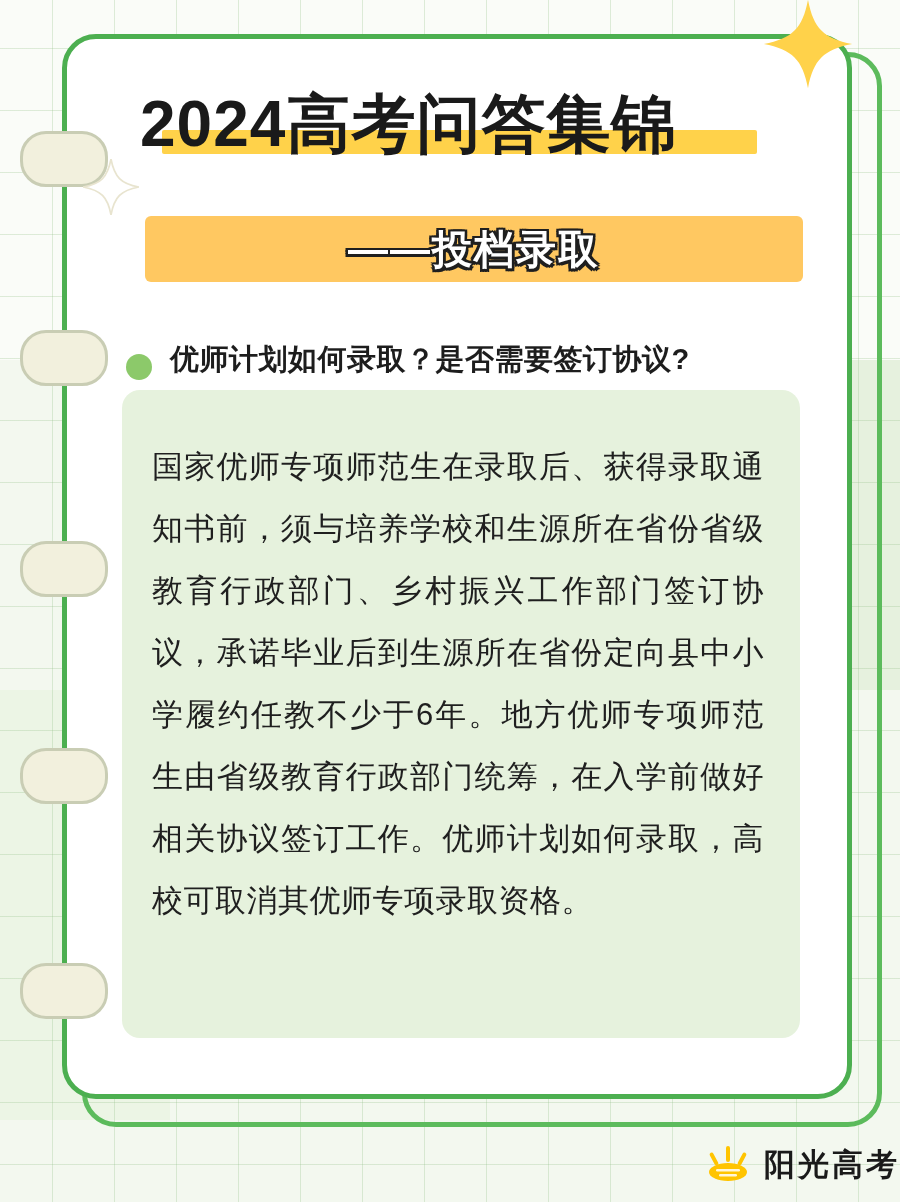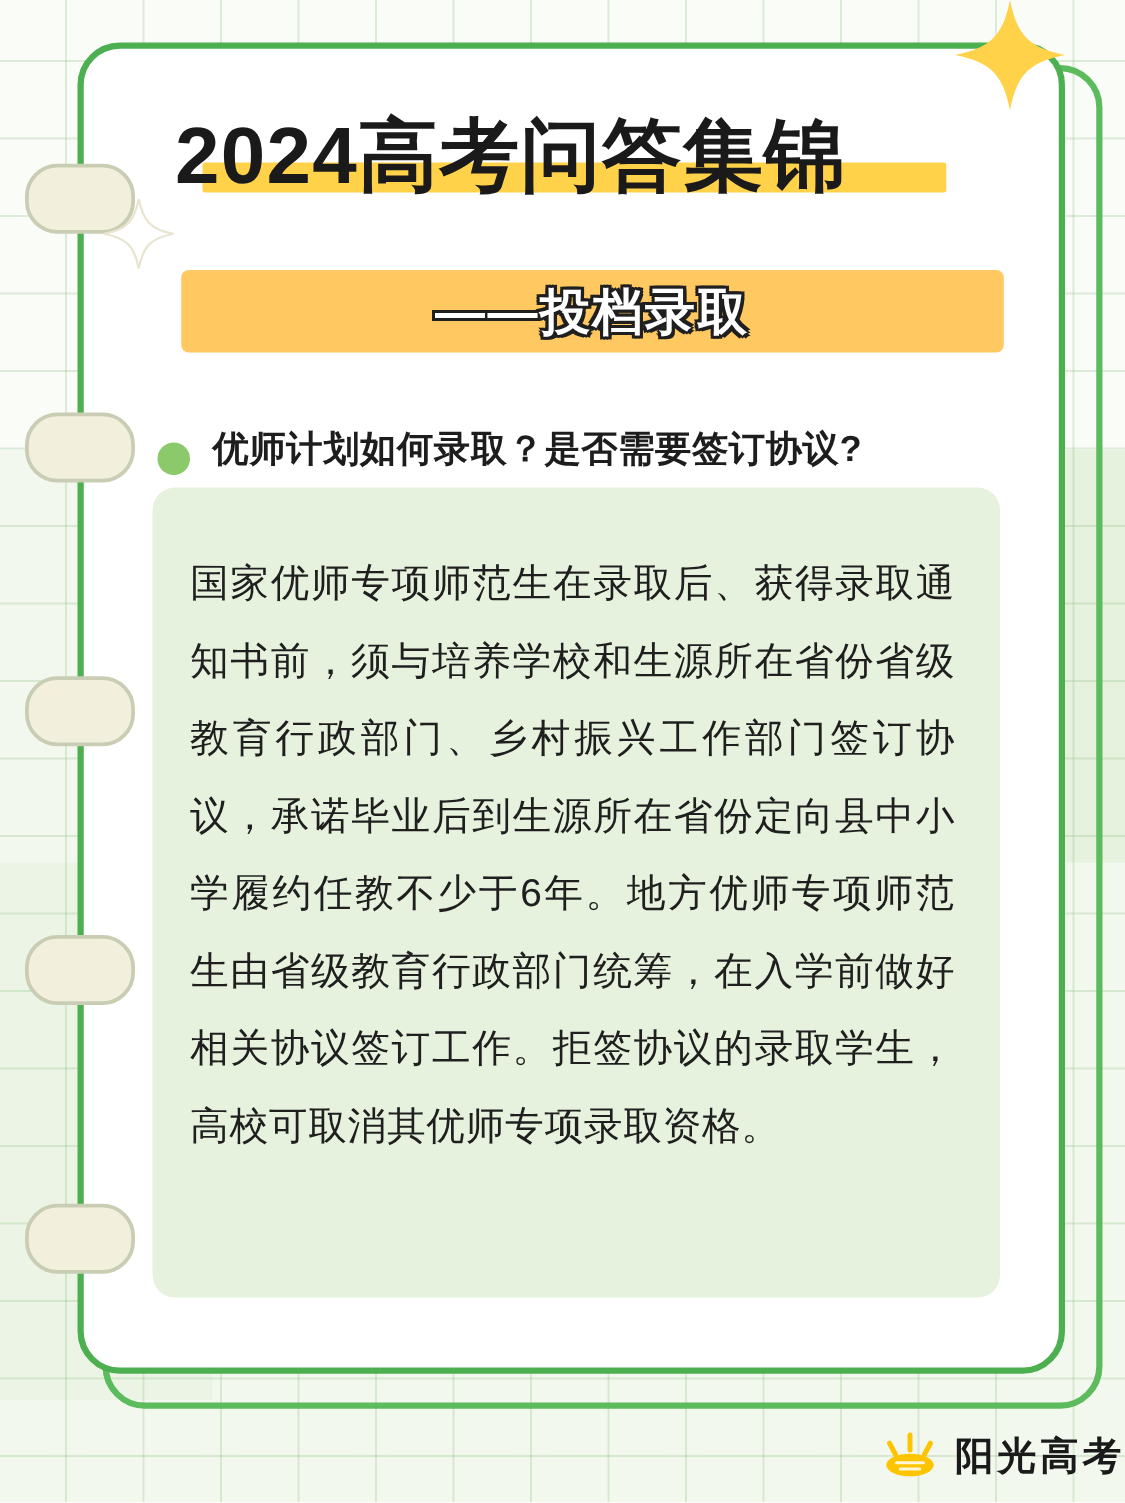--- a/index.html
+++ b/index.html
@@ -270,21 +270,21 @@
 <div class="subtitle-banner">
   <span class="subtitle-text">——投档录取</span>
 </div>
 
 <div class="question-row">
   <span class="q-bullet"></span>
   <span class="q-text">优师计划如何录取？是否需要签订协议?</span>
 </div>
 
 <div class="answer-box">
-  <div class="answer-text">国家优师专项师范生在录取后、获得录取通知书前，须与培养学校和生源所在省份省级教育行政部门、乡村振兴工作部门签订协议，承诺毕业后到生源所在省份定向县中小学履约任教不少于6年。地方优师专项师范生由省级教育行政部门统筹，在入学前做好相关协议签订工作。拒签协议的录取学生，高校可取消其优师专项录取资格。</div>
+  <div class="answer-text">国家优师专项师范生在录取后、获得录取通知书前，须与培养学校和生源所在省份省级教育行政部门、乡村振兴工作部门签订协议，承诺毕业后到生源所在省份定向县中小学履约任教不少于6年。地方优师专项师范生由省级教育行政部门统筹，在入学前做好相关协议签订工作。优师计划如何录取，高校可取消其优师专项录取资格。</div>
 </div>
 
 <div class="footer">
   <div class="footer-logo">
     <span class="sun-icon">
       <svg width="52" height="42" viewBox="0 0 52 42">
         <g fill="#ffc400">
           <ellipse cx="26" cy="30" rx="19" ry="9"></ellipse>
           <rect x="24" y="4" width="4" height="16" rx="2"></rect>
           <rect x="10" y="10" width="4" height="14" rx="2" transform="rotate(-28 12 17)"></rect>

